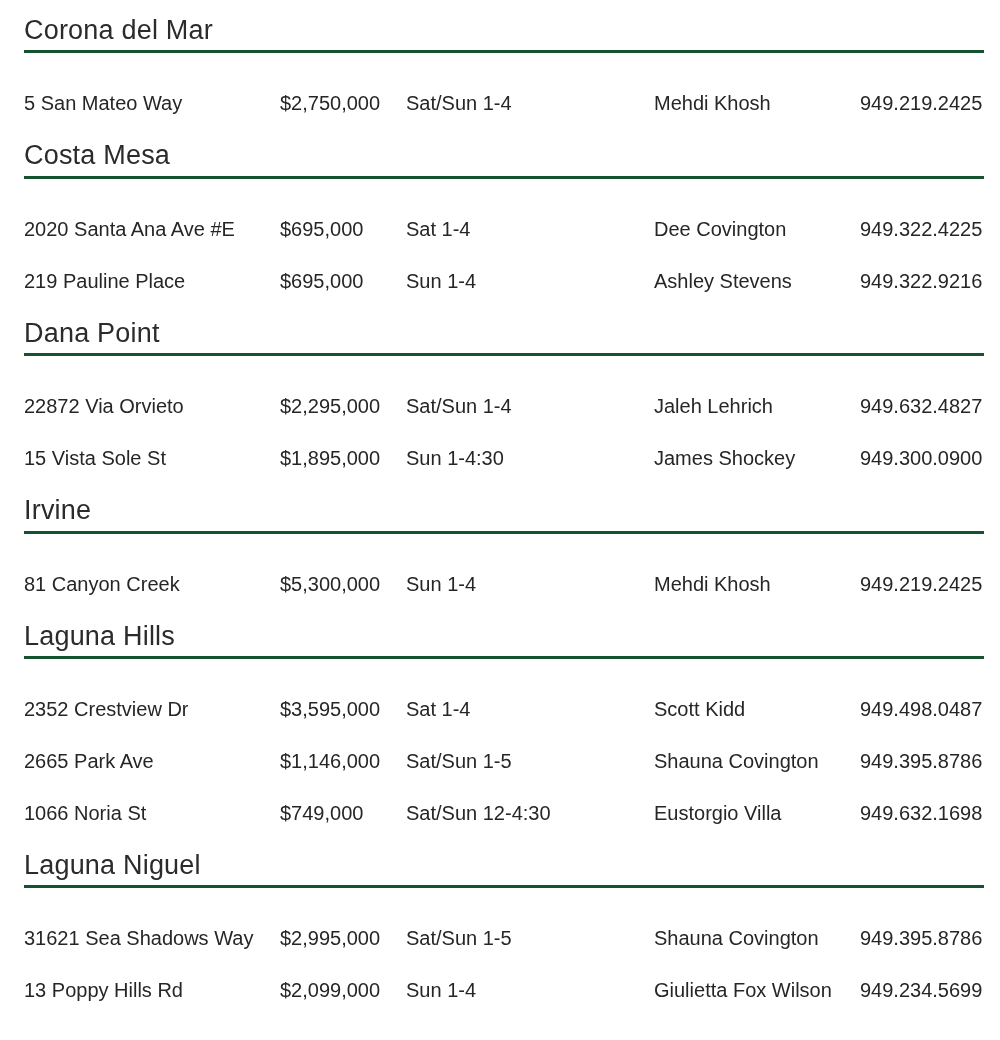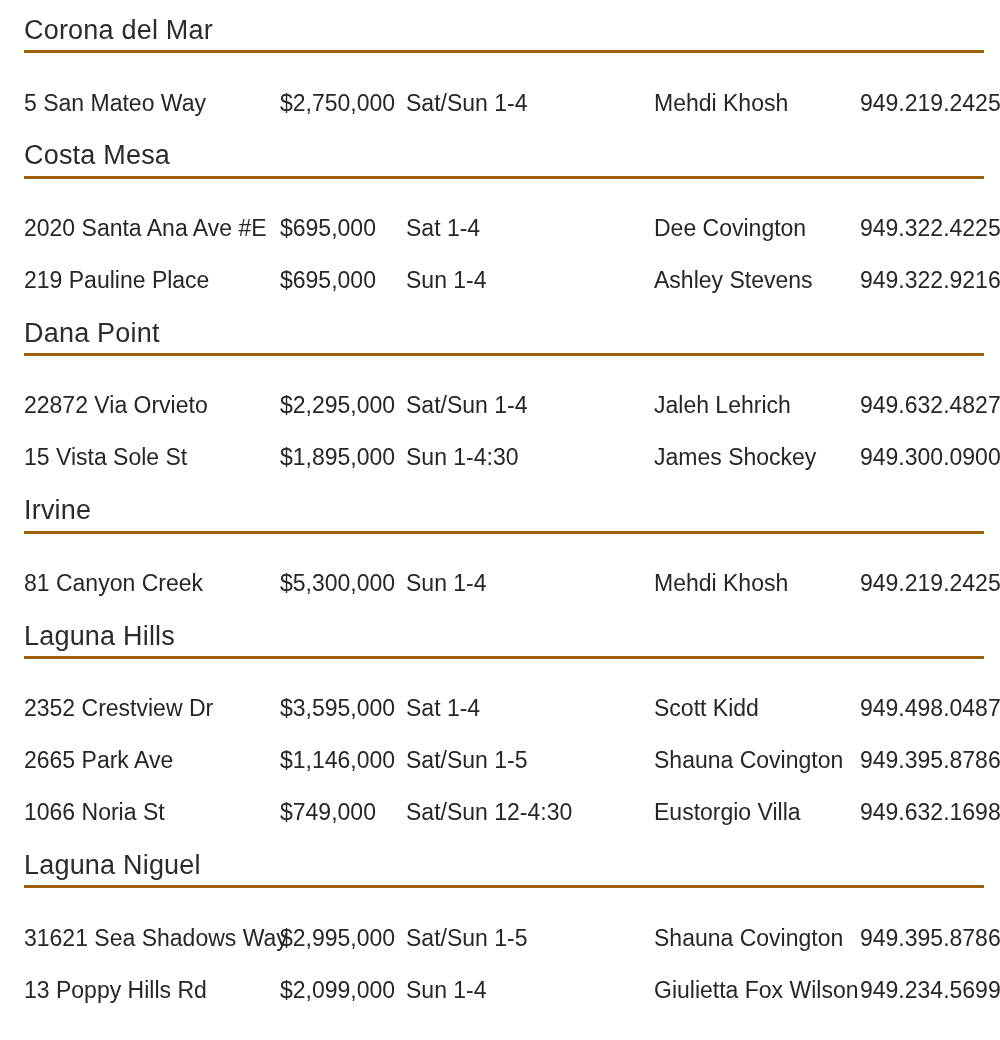--- a/index.html
+++ b/index.html
@@ -21,31 +21,31 @@
   .city-section { margin-top: 10px; }
   .city-section:first-child { margin-top: 0; }
   .city-heading {
     margin: 0;
     font-size: 27px;
     font-weight: 400;
     letter-spacing: 0.2px;
     line-height: 1.2;
     color: #2b2b2b;
     padding-bottom: 4px;
-    border-bottom: 3px solid #a16207;
+    border-bottom: 3px solid #14532d;
   }
   .listings {
     padding-top: 24px;
   }
   .listing-row {
     display: grid;
     grid-template-columns: 256px 126px 248px 206px 124px;
     height: 52px;
     align-items: center;
-    font-size: 23px;
+    font-size: 20px;
     line-height: 1.2;
     color: #262626;
   }
   .cell { white-space: nowrap; }
   .cell.price { }
   .cell.time  { }
   .cell.phone { text-align: left; }
 </style>
 </head>
 <body>

